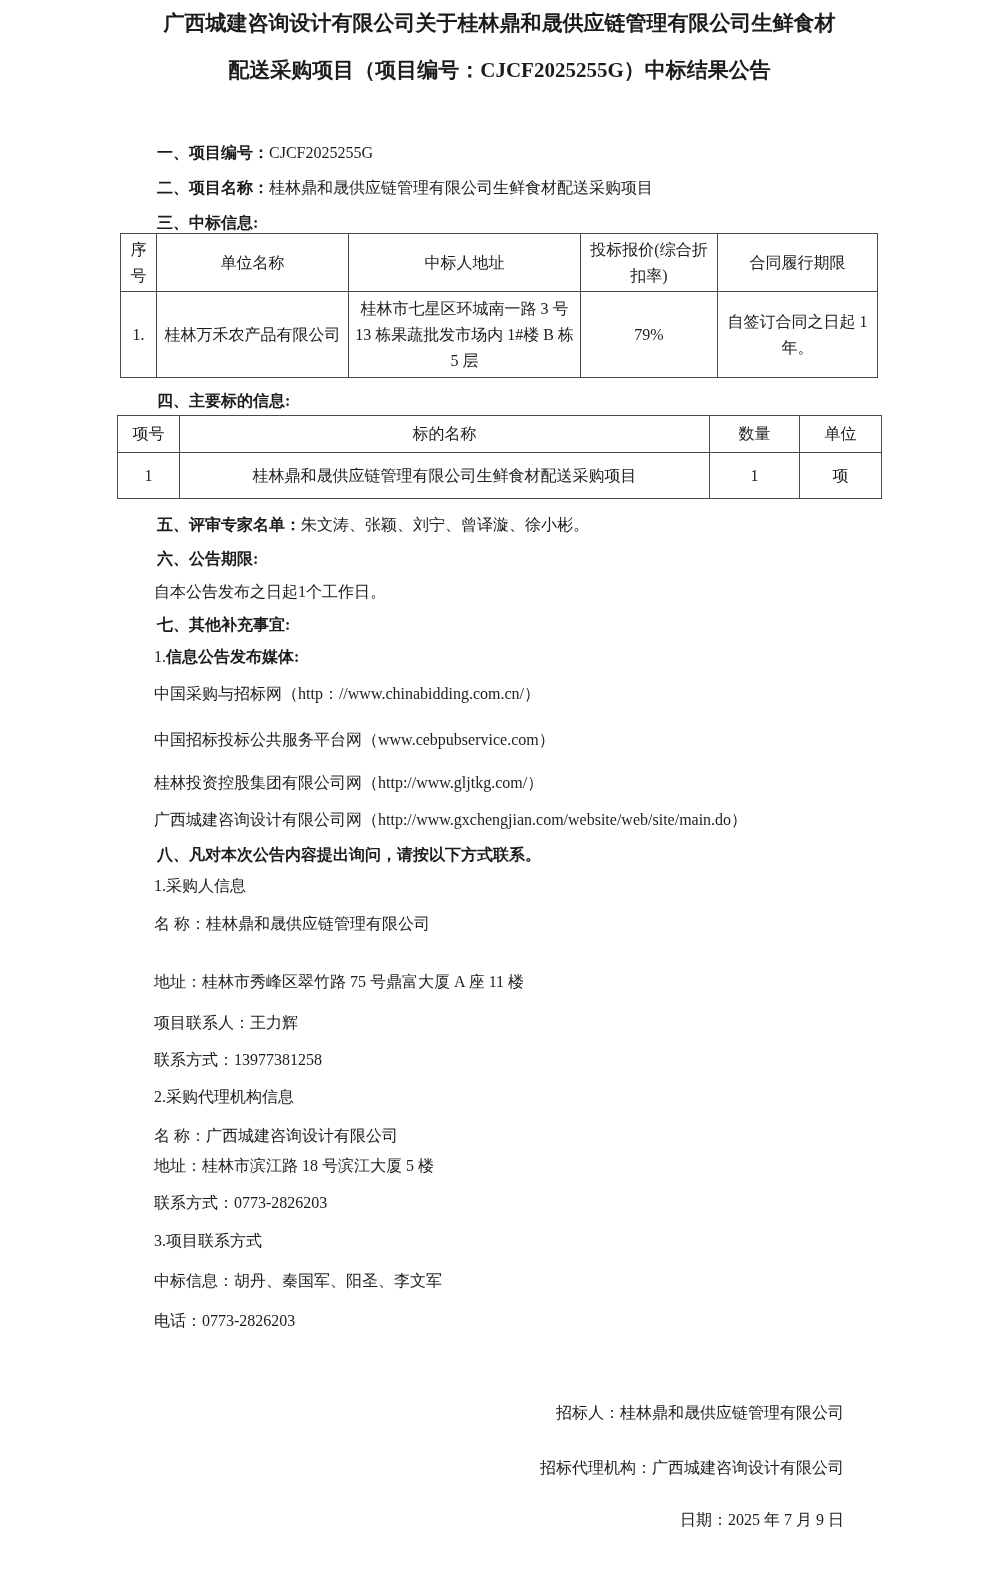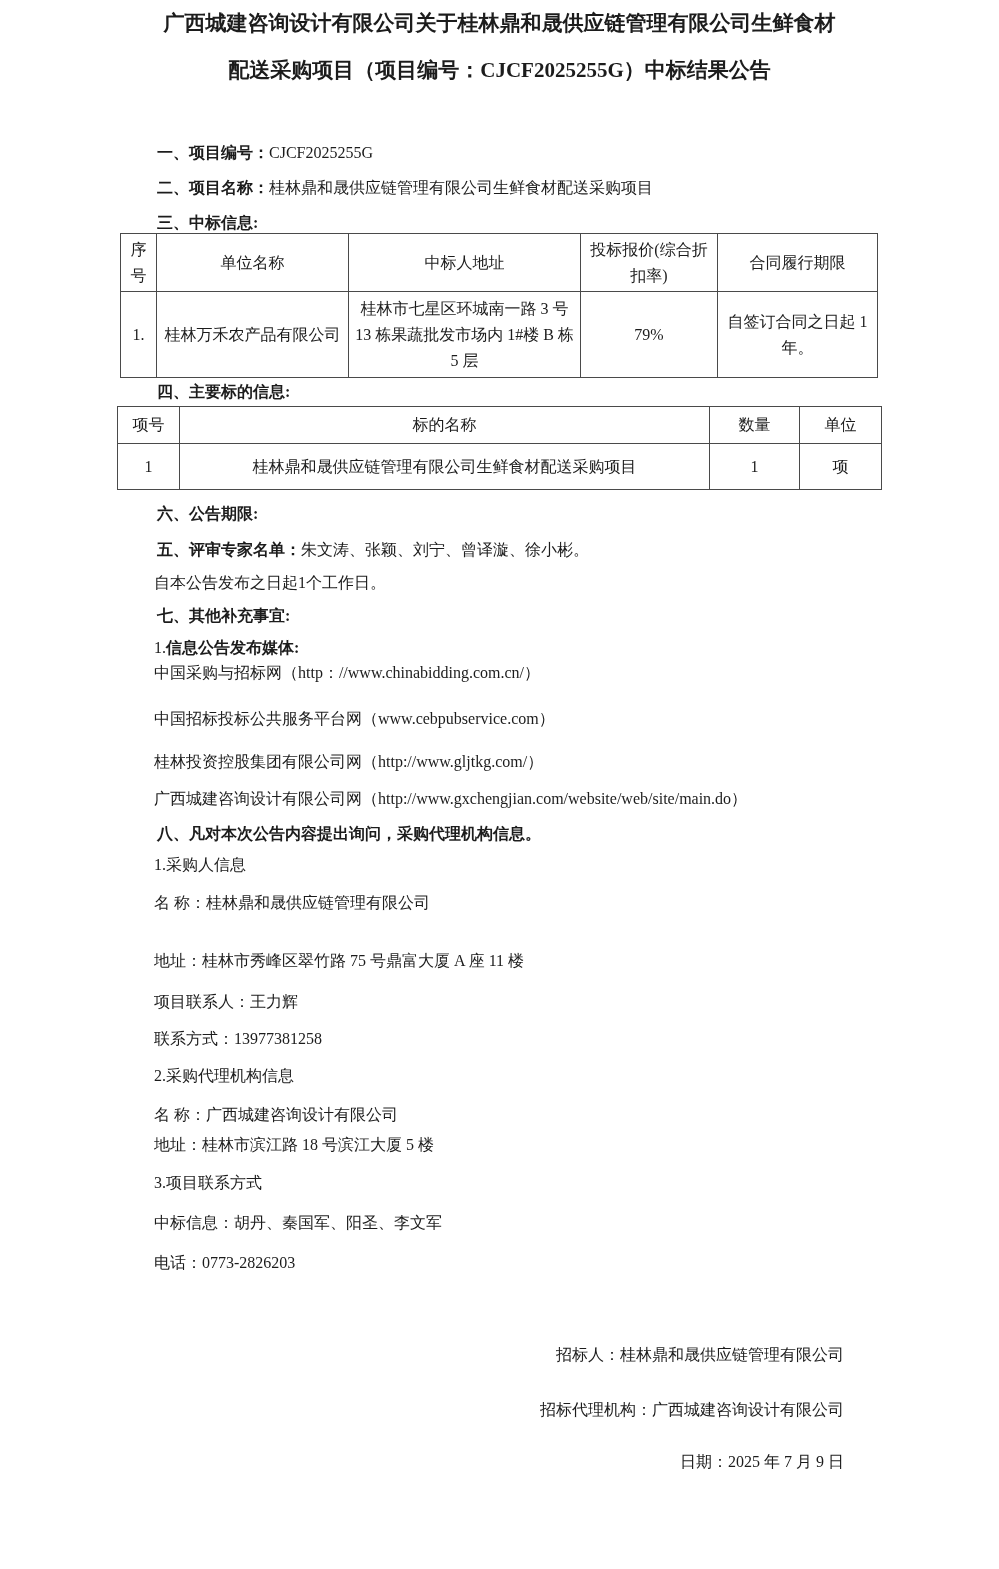--- a/index.html
+++ b/index.html
@@ -65,21 +65,21 @@
     <tr style="height:86px">
       <td class="narrow">1.</td>
       <td>桂林万禾农产品有限公司</td>
       <td>桂林市七星区环城南一路 3 号 13 栋果蔬批发市场内 1#楼 B 栋 5 层</td>
       <td>79%</td>
       <td>自签订合同之日起 1 年。</td>
     </tr>
   </tbody>
     </table>
 
-  <p class="hd b" style="margin-top:3px">四、主要标的信息:</p>
+  <p class="hd b" style="margin-top:12px">四、主要标的信息:</p>
 
   <table class="tbl" id="tbl-subject">
     <colgroup>
       <col style="width:62px">
         <col style="width:530px">
         <col style="width:90px">
         <col style="width:82px">
     </colgroup>
     <tbody>
         <tr style="height:37px">
@@ -90,45 +90,46 @@
     </tr>
     <tr style="height:46px">
       <td>1</td>
       <td>桂林鼎和晟供应链管理有限公司生鲜食材配送采购项目</td>
       <td>1</td>
       <td>项</td>
     </tr>
   </tbody>
     </table>
 
+  <p class="hd" style="margin-top:15px"><span class="b">五、评审专家名单：</span><span>朱文涛、张颖、刘宁、曾译漩、徐小彬。</span></p>
+
   <p class="hd b" style="margin-top:13px">六、公告期限:</p>
-
-  <p class="hd" style="margin-top:15px"><span class="b">五、评审专家名单：</span><span>朱文涛、张颖、刘宁、曾译漩、徐小彬。</span></p>
   <p style="margin-top:12px">自本公告发布之日起1个工作日。</p>
 
   <p class="hd b" style="margin-top:12px">七、其他补充事宜:</p>
 
   <p style="margin-top:11px"><span>1.</span><span class="b">信息公告发布媒体:</span></p>
 
-  <p style="margin-top:4px">中国采购与招标网（http：//www.chinabidding.com.cn/）</p>
+  <p style="margin-top:16px">中国采购与招标网（http：//www.chinabidding.com.cn/）</p>
   <p style="margin-top:25px">中国招标投标公共服务平台网（www.cebpubservice.com）</p>
   <p style="margin-top:22px">桂林投资控股集团有限公司网（http://www.gljtkg.com/）</p>
   <p style="margin-top:16px">广西城建咨询设计有限公司网（http://www.gxchengjian.com/website/web/site/main.do）</p>
 
-  <p class="hd b" style="margin-top:14px">八、凡对本次公告内容提出询问，采购代理机构信息。</p>
+  <p class="hd b" style="margin-top:14px">八、凡对本次公告内容提出询问，请按以下方式联系。</p>
 
   <p style="margin-top:10px">1.采购人信息</p>
   <p style="margin-top:17px">名 称：桂林鼎和晟供应链管理有限公司</p>
   <p style="margin-top:37px">地址：桂林市秀峰区翠竹路 75 号鼎富大厦 A 座 11 楼</p>
   <p style="margin-top:20px">项目联系人：王力辉</p>
   <p style="margin-top:16px">联系方式：13977381258</p>
 
   <p style="margin-top:16px">2.采购代理机构信息</p>
   <p style="margin-top:18px">名 称：广西城建咨询设计有限公司</p>
   <p style="margin-top:9px">地址：桂林市滨江路 18 号滨江大厦 5 楼</p>
+  <p style="margin-top:16px">联系方式：0773-2826203</p>
 
   <p style="margin-top:17px">3.项目联系方式</p>
   <p style="margin-top:19px">中标信息：胡丹、秦国军、阳圣、李文军</p>
   <p style="margin-top:19px">电话：0773-2826203</p>
 
   <div class="footer">
     <p style="margin-top:71px">招标人：桂林鼎和晟供应链管理有限公司</p>
     <p style="margin-top:34px">招标代理机构：广西城建咨询设计有限公司</p>
     <p style="margin-top:31px">日期：2025 年 7 月 9 日</p>
   </div>

